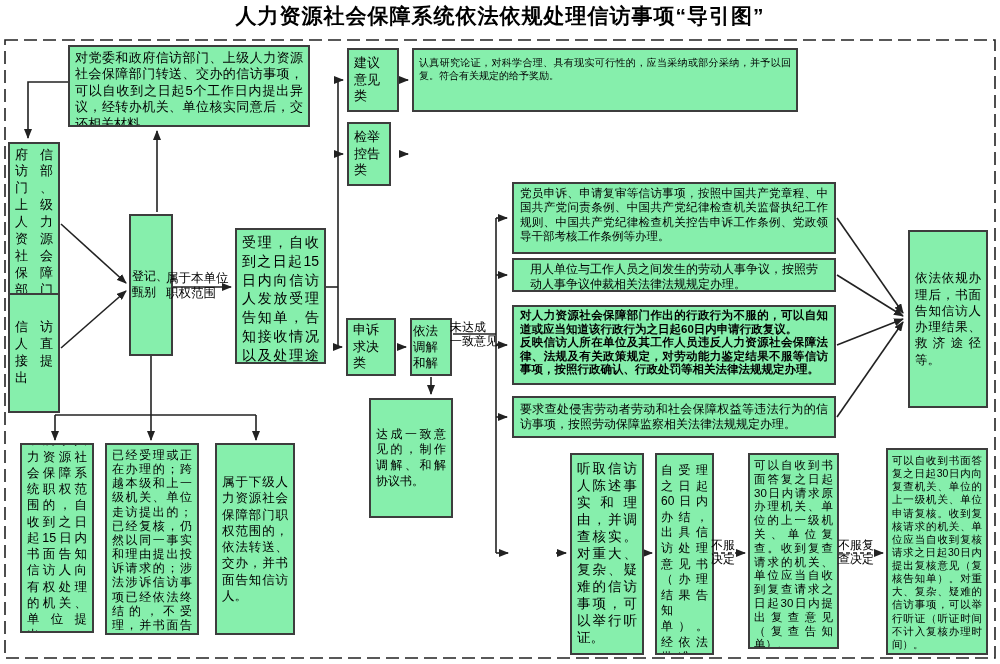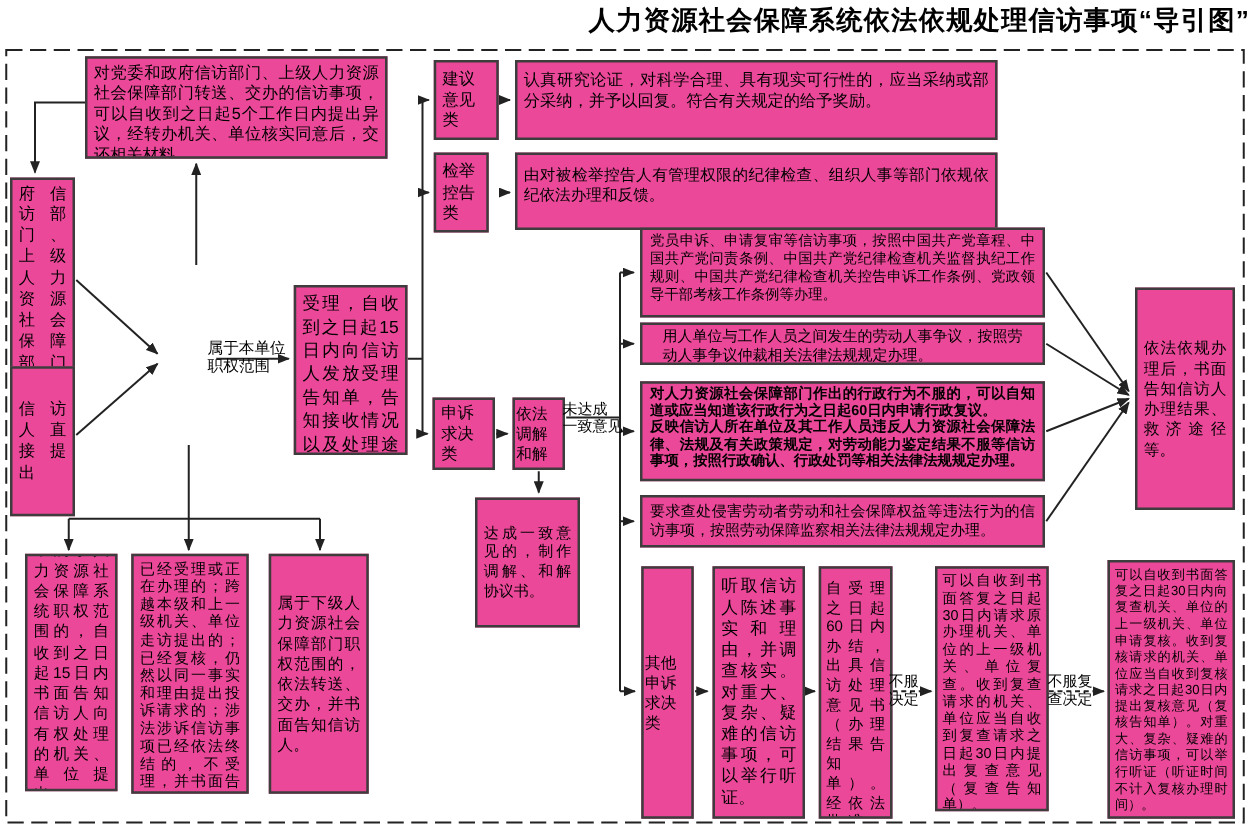--- a/index.html
+++ b/index.html
@@ -1,26 +1,26 @@
 <!DOCTYPE html>
 <html><head>
 <meta charset="utf-8">
 <style>
   html,body{margin:0;padding:0;background:#fff;}
   .stage{
     position:relative;width:1000px;height:664px;background:#fff;overflow:hidden;
     font-family:"Liberation Sans","DejaVu Sans",sans-serif;color:#000;
   }
   .title{
-    position:absolute;top:2px;left:0;width:100%;text-align:right;
+    position:absolute;top:2px;left:0;width:100%;text-align:center;
     font-size:21px;font-weight:bold;letter-spacing:1px;z-index:3;
   }
   .wires{position:absolute;left:0;top:0;z-index:1;}
   .box{
-    position:absolute;box-sizing:border-box;background:#ec4899;border:2px solid #3d3d3d;
+    position:absolute;box-sizing:border-box;background:#86efac;border:2px solid #3d3d3d;
     padding:3px 5px;font-size:12px;line-height:1.3;text-align:justify;
     text-justify:inter-ideograph;z-index:2;overflow:hidden;
   }
   .vc{display:flex;align-items:center;}
   .tc{text-align:left;}
   .pre{white-space:pre-line;font-weight:bold;}
   .label{
     position:absolute;z-index:2;font-size:12px;line-height:1.2;white-space:pre-line;
     text-align:left;z-index:2;
   }
@@ -89,52 +89,51 @@
       <line x1="839" y1="553" x2="883" y2="553" stroke-dasharray="4 3" marker-end="url(#arr)"></line>
     </g>
   </svg>
 
   <div class="box" style="left:68px;top:45px;width:242px;height:82px;font-size:13px;line-height:1.26">对党委和政府信访部门、上级人力资源社会保障部门转送、交办的信访事项，可以自收到之日起5个工作日内提出异议，经转办机关、单位核实同意后，交还相关材料。</div>
 
   <div class="box vc" style="left:8px;top:142px;width:52px;height:178px;font-size:13px">党委和政府信访部门、上级人力资源社会保障部门转送、交办</div>
 
   <div class="box vc" style="left:8px;top:293px;width:52px;height:120px;font-size:13px">信访人直接提出</div>
 
+  <div class="box vc tc" style="left:129px;top:214px;width:44px;height:142px;font-size:12px;padding:1px">登记、甄别</div>
 
   <div class="label" style="left:166px;top:271px;width:72px;font-size:12.5px">属于本单位
 职权范围</div>
 
   <div class="box" style="left:235px;top:228px;width:91px;height:136px;font-size:14px;line-height:1.34">受理，自收到之日起15日内向信访人发放受理告知单，告知接收情况以及处理途径和程序。法规政策另有规定的从其规定。</div>
 
   <div class="box vc tc" style="left:347px;top:48px;width:52px;height:64px;font-size:13px">建议意见类</div>
-  <div class="box" style="left:412px;top:48px;width:386px;height:64px;font-size:13px;padding-top:6px">认真研究论证，对科学合理、具有现实可行性的，应当采纳或部分采纳，并予以回复。符合有关规定的给予奖励。</div>
+  <div class="box" style="left:412px;top:48px;width:386px;height:64px;font-size:10px;padding-top:6px">认真研究论证，对科学合理、具有现实可行性的，应当采纳或部分采纳，并予以回复。符合有关规定的给予奖励。</div>
 
   <div class="box vc tc" style="left:347px;top:122px;width:44px;height:64px;font-size:13px">检举控告类</div>
-  <div class="box" style="left:412px;top:122px;width:386px;height:62px;font-size:12.5px;padding-top:8px">由对被检举控告人有管理权限的纪律检查、组织人事等部门依规依纪依法办理和反馈。</div>
 
   <div class="box vc tc" style="left:346px;top:318px;width:50px;height:58px;font-size:13px">申诉求决类</div>
   <div class="box vc tc" style="left:410px;top:318px;width:42px;height:58px;font-size:12.5px;padding:1px">依法调解和解</div>
   <div class="label" style="left:450px;top:320px;width:52px">未达成
 一致意见</div>
 
-  <div class="box vc" style="left:380px;top:398px;width:84px;height:104px;font-size:12px">达成一致意见的，制作调解、和解协议书。</div>
+  <div class="box vc" style="left:369px;top:398px;width:84px;height:120px;font-size:12px">达成一致意见的，制作调解、和解协议书。</div>
 
   <div class="box" style="left:512px;top:182px;width:324px;height:72px;font-size:11.5px;line-height:1.24;padding:2px 6px">党员申诉、申请复审等信访事项，按照中国共产党章程、中国共产党问责条例、中国共产党纪律检查机关监督执纪工作规则、中国共产党纪律检查机关控告申诉工作条例、党政领导干部考核工作条例等办理。</div>
   <div class="box" style="left:512px;top:258px;width:324px;height:34px;font-size:12px;line-height:1.22;padding:2px 16px">用人单位与工作人员之间发生的劳动人事争议，按照劳动人事争议仲裁相关法律法规规定办理。</div>
   <div class="box pre" style="left:512px;top:305px;width:324px;height:80px;font-size:11.5px;line-height:1.18;padding:2px 6px">对人力资源社会保障部门作出的行政行为不服的，可以自知道或应当知道该行政行为之日起60日内申请行政复议。
 反映信访人所在单位及其工作人员违反人力资源社会保障法律、法规及有关政策规定，对劳动能力鉴定结果不服等信访事项，按照行政确认、行政处罚等相关法律法规规定办理。</div>
   <div class="box" style="left:512px;top:396px;width:324px;height:42px;font-size:12px;line-height:1.25;padding:4px 6px">要求查处侵害劳动者劳动和社会保障权益等违法行为的信访事项，按照劳动保障监察相关法律法规规定办理。</div>
 
   <div class="box vc" style="left:908px;top:230px;width:80px;height:178px;font-size:12.5px">依法依规办理后，书面告知信访人办理结果、救济途径等。</div>
 
   <div class="box vc" style="left:20px;top:443px;width:74px;height:190px;font-size:12.5px">不属于人力资源社会保障系统职权范围的，自收到之日起15日内书面告知信访人向有权处理的机关、单位提出。</div>
   <div class="box" style="left:105px;top:443px;width:94px;height:192px;font-size:12px;line-height:1.18">已经受理或正在办理的；跨越本级和上一级机关、单位走访提出的；已经复核，仍然以同一事实和理由提出投诉请求的；涉法涉诉信访事项已经依法终结的，不受理，并书面告知信访人。</div>
   <div class="box vc" style="left:215px;top:443px;width:80px;height:192px;font-size:12.5px">属于下级人力资源社会保障部门职权范围的，依法转送、交办，并书面告知信访人。</div>
 
-  <div class="box vc tc" style="left:513px;top:453px;width:42px;height:202px;font-size:12.5px;padding:1px">其他申诉求决类</div>
   <div class="box vc" style="left:570px;top:453px;width:74px;height:202px;font-size:13.5px;line-height:1.25">听取信访人陈述事实和理由，并调查核实。对重大、复杂、疑难的信访事项，可以举行听证。</div>
   <div class="box" style="left:655px;top:453px;width:59px;height:202px;font-size:12px;line-height:1.3;padding-top:8px;padding-left:4px;padding-right:4px">自受理之日起60日内办结，出具信访处理意见书（办理结果告知单）。经依法批准，最长可延长30日。</div>
   <div class="label" style="left:711px;top:538px;width:38px">不服
 决定</div>
   <div class="box" style="left:748px;top:453px;width:91px;height:196px;font-size:11.5px;line-height:1.2;padding:4px">可以自收到书面答复之日起30日内请求原办理机关、单位的上一级机关、单位复查。收到复查请求的机关、单位应当自收到复查请求之日起30日内提出复查意见（复查告知单）。</div>
   <div class="label" style="left:838px;top:538px;width:48px">不服复
 查决定</div>
   <div class="box" style="left:886px;top:448px;width:102px;height:207px;font-size:10.5px;line-height:1.25;padding:4px">可以自收到书面答复之日起30日内向复查机关、单位的上一级机关、单位申请复核。收到复核请求的机关、单位应当自收到复核请求之日起30日内提出复核意见（复核告知单）。对重大、复杂、疑难的信访事项，可以举行听证（听证时间不计入复核办理时间）。</div>
 
 </div>

